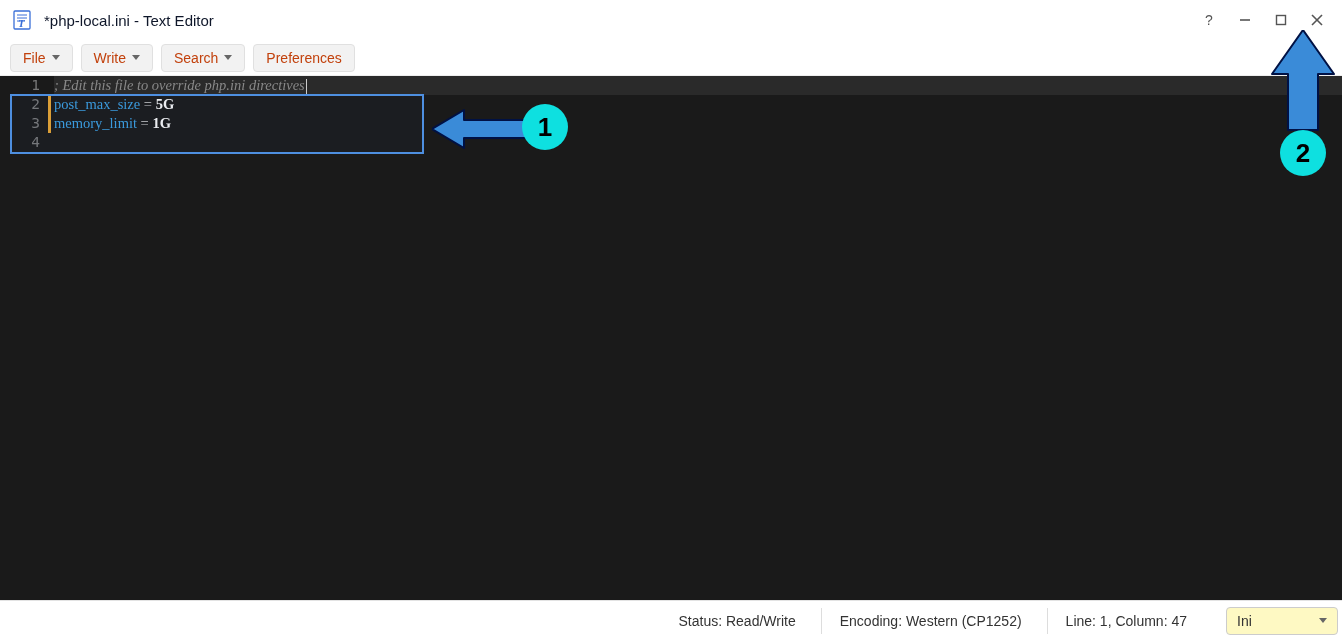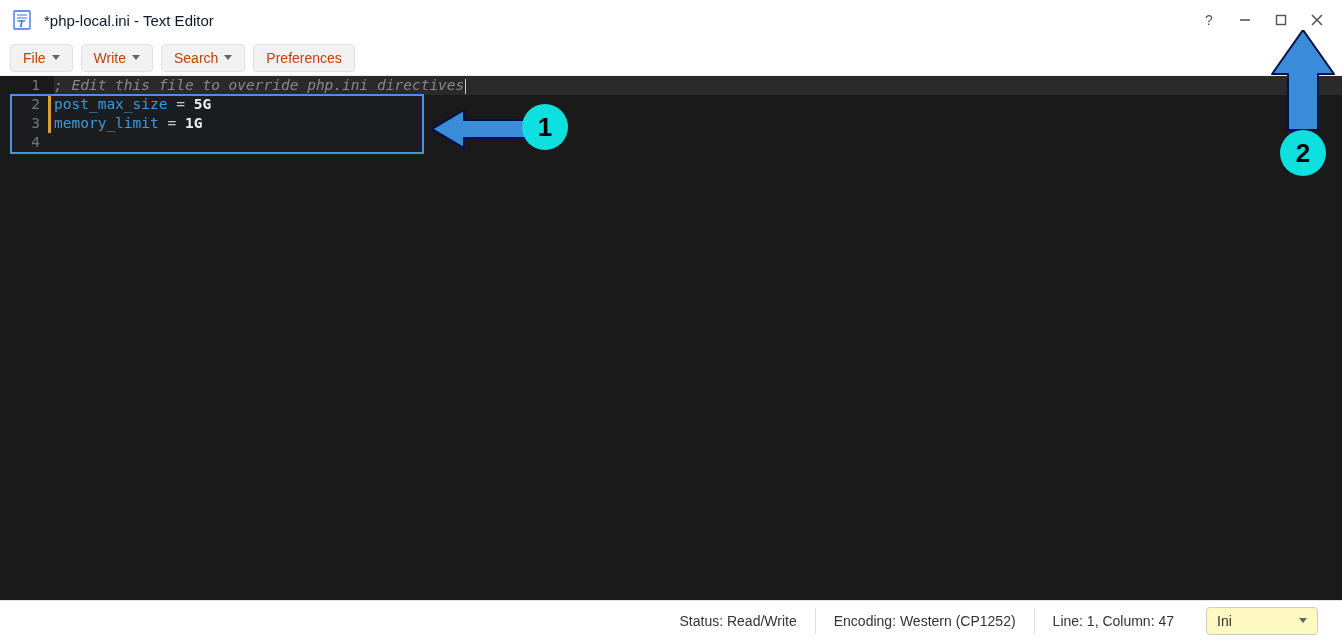--- a/index.html
+++ b/index.html
@@ -96,21 +96,21 @@
     padding-top: 0;
   }
   .gutter .ln { height: 19px; }
   .code {
     flex: 1;
     position: relative;
     line-height: 19px;
     padding-left: 6px;
     color: #d8d8d8;
   }
-  .code .line { height: 19px; white-space: pre; position: relative; }
+  .code .line { height: 19px; white-space: pre; position: relative; font-family: Liberation Serif, serif; }
   .code .line.current {
     background: #2a2a2a;
   }
   .comment-txt { color: #888; font-style: italic; }
   .key-txt { color: #3a9bdc; }
   .eq { color: #ccc; }
   .val-txt { color: #f2f2f2; font-weight: bold; }
   .modified-marker {
     position: absolute;
     left: -6px;
@@ -134,24 +134,24 @@
     pointer-events: none;
   }
   
   .statusbar {
     height: 40px;
     border-top: 1px solid #e3e3e3;
     background: #fff;
     display: flex;
     align-items: center;
     justify-content: flex-end;
-    padding: 0 24px;
+    padding: 0 4px;
     font-size: 14px;
     color: #333;
-    gap: 0;
+    gap: 7px;
   }
   .status-seg {
     padding: 0 18px;
     border-left: 1px solid #ddd;
     height: 26px;
     display: flex;
     align-items: center;
   }
   .status-seg:first-child { border-left: none; }
   .lang-select {

